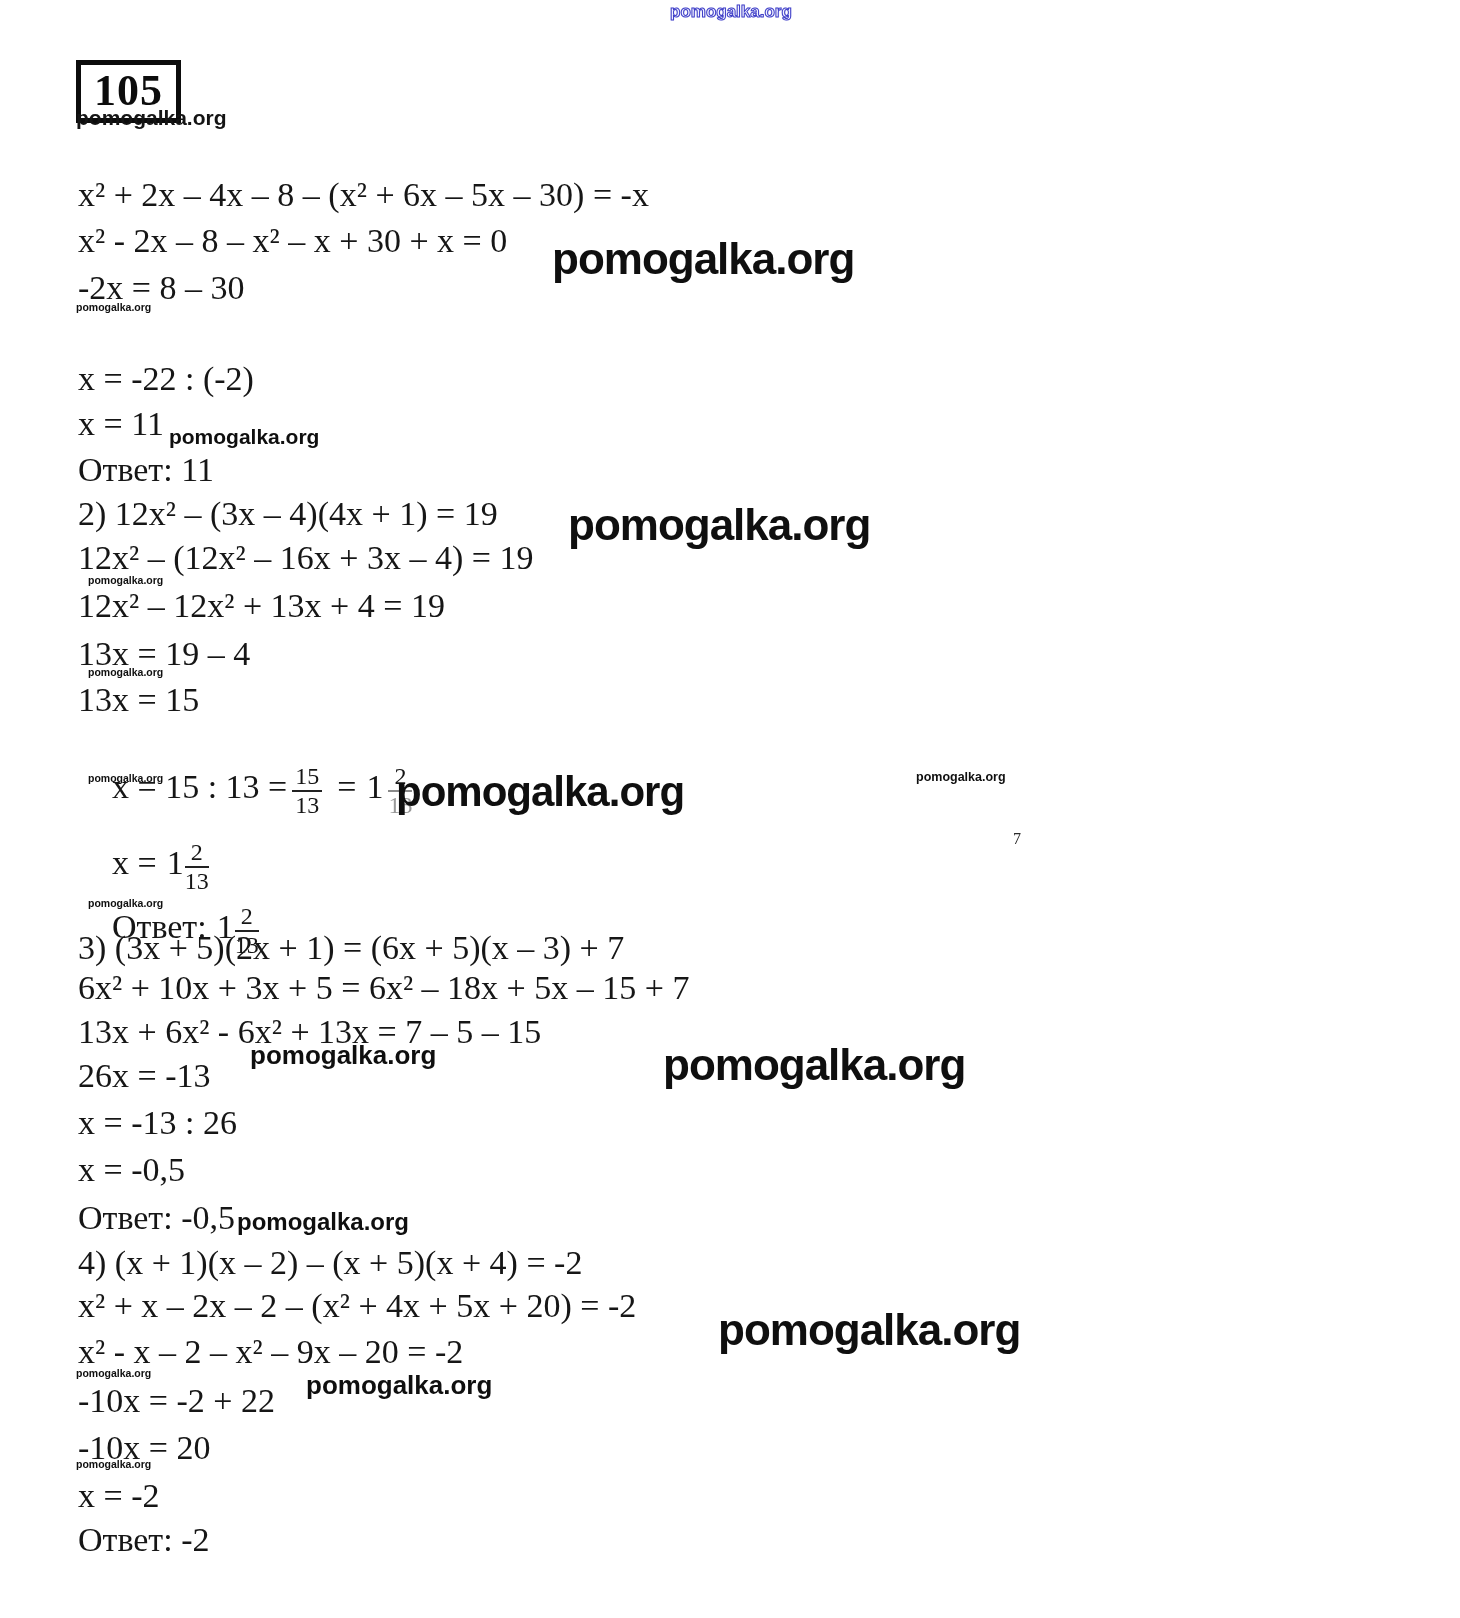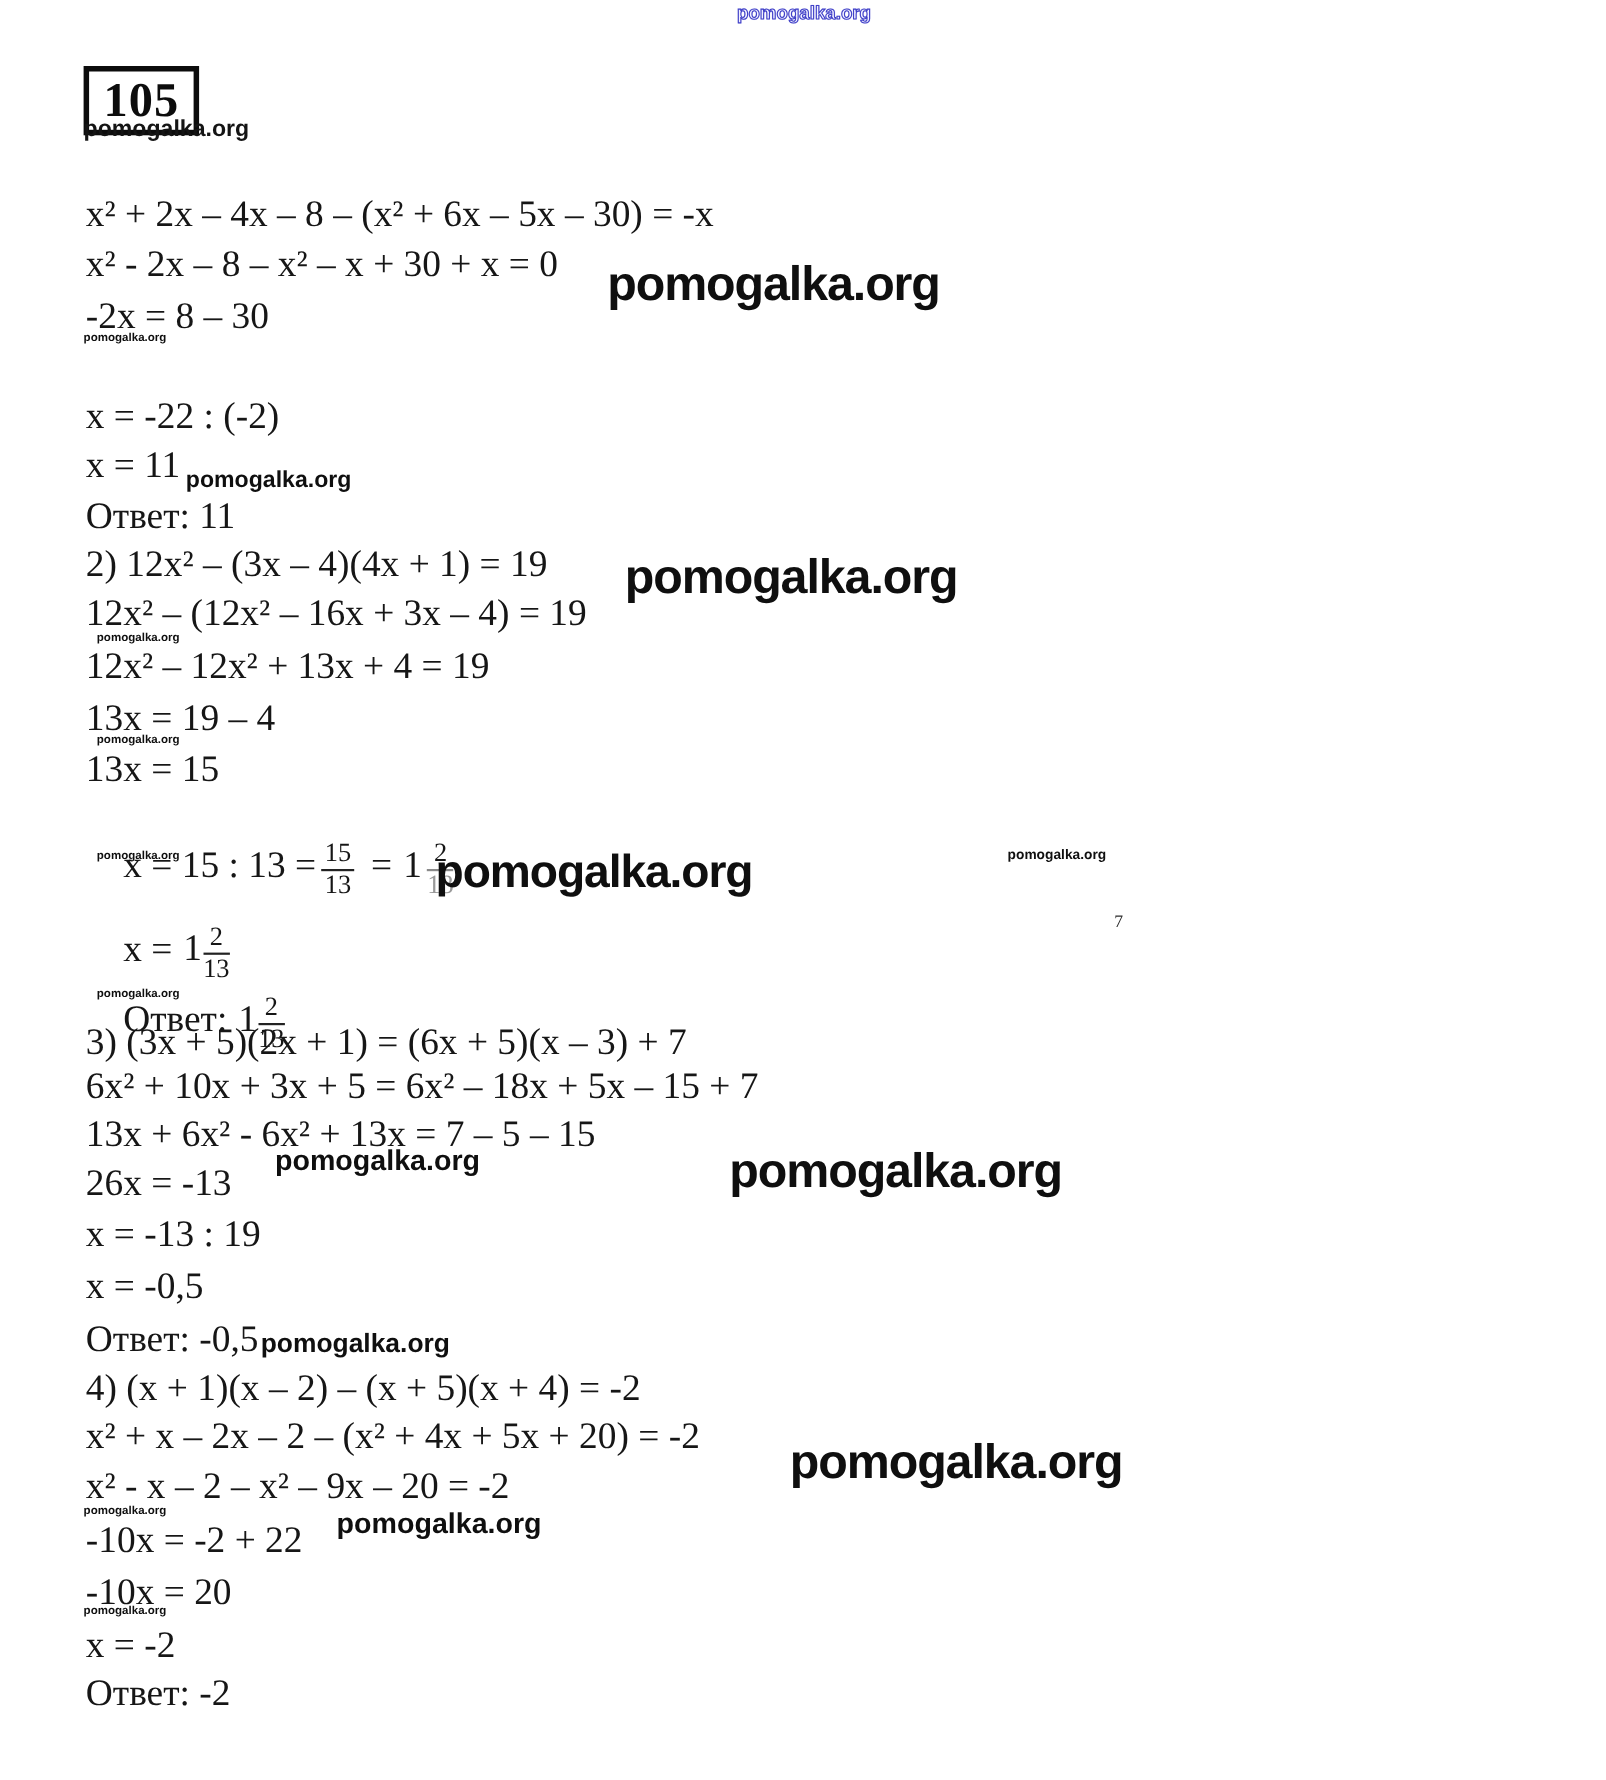--- a/index.html
+++ b/index.html
@@ -113,21 +113,21 @@
   <div class="wm wm-big" style="left:396px;top:768px;font-size:42px">pomogalka.org</div>
 
   <div class="wm wm-smallright" style="left:916px;top:770px">pomogalka.org</div>
 
   <div id="stray-mark">7</div>
 
   <div class="math" style="top:928px">3) (3x + 5)(2x + 1) = (6x + 5)(x – 3) + 7</div>
   <div class="math" style="top:968px">6x² + 10x + 3x + 5 = 6x² – 18x + 5x – 15 + 7</div>
   <div class="math" style="top:1012px">13x + 6x² - 6x² + 13x = 7 – 5 – 15</div>
   <div class="math" style="top:1056px">26x = -13</div>
-  <div class="math" style="top:1103px">x = -13 : 19</div>
+  <div class="math" style="top:1103px">x = -13 : 26</div>
   <div class="math" style="top:1150px">x = -0,5</div>
   <div class="math" style="top:1198px"><span>Ответ: -0,5</span><span class="wm wm-inline">pomogalka.org</span></div>
 
   <div class="wm wm-med" style="left:250px;top:1040px">pomogalka.org</div>
   <div class="wm wm-big" style="left:663px;top:1040px">pomogalka.org</div>
 
   <div class="math" style="top:1243px">4) (x + 1)(x – 2) – (x + 5)(x + 4) = -2</div>
   <div class="math" style="top:1286px">x² + x – 2x – 2 – (x² + 4x + 5x + 20) = -2</div>
   <div class="math" style="top:1332px">x² - x – 2 – x² – 9x – 20 = -2</div>
   <div class="wm wm-tiny" style="left:76px;top:1367px">pomogalka.org</div>

